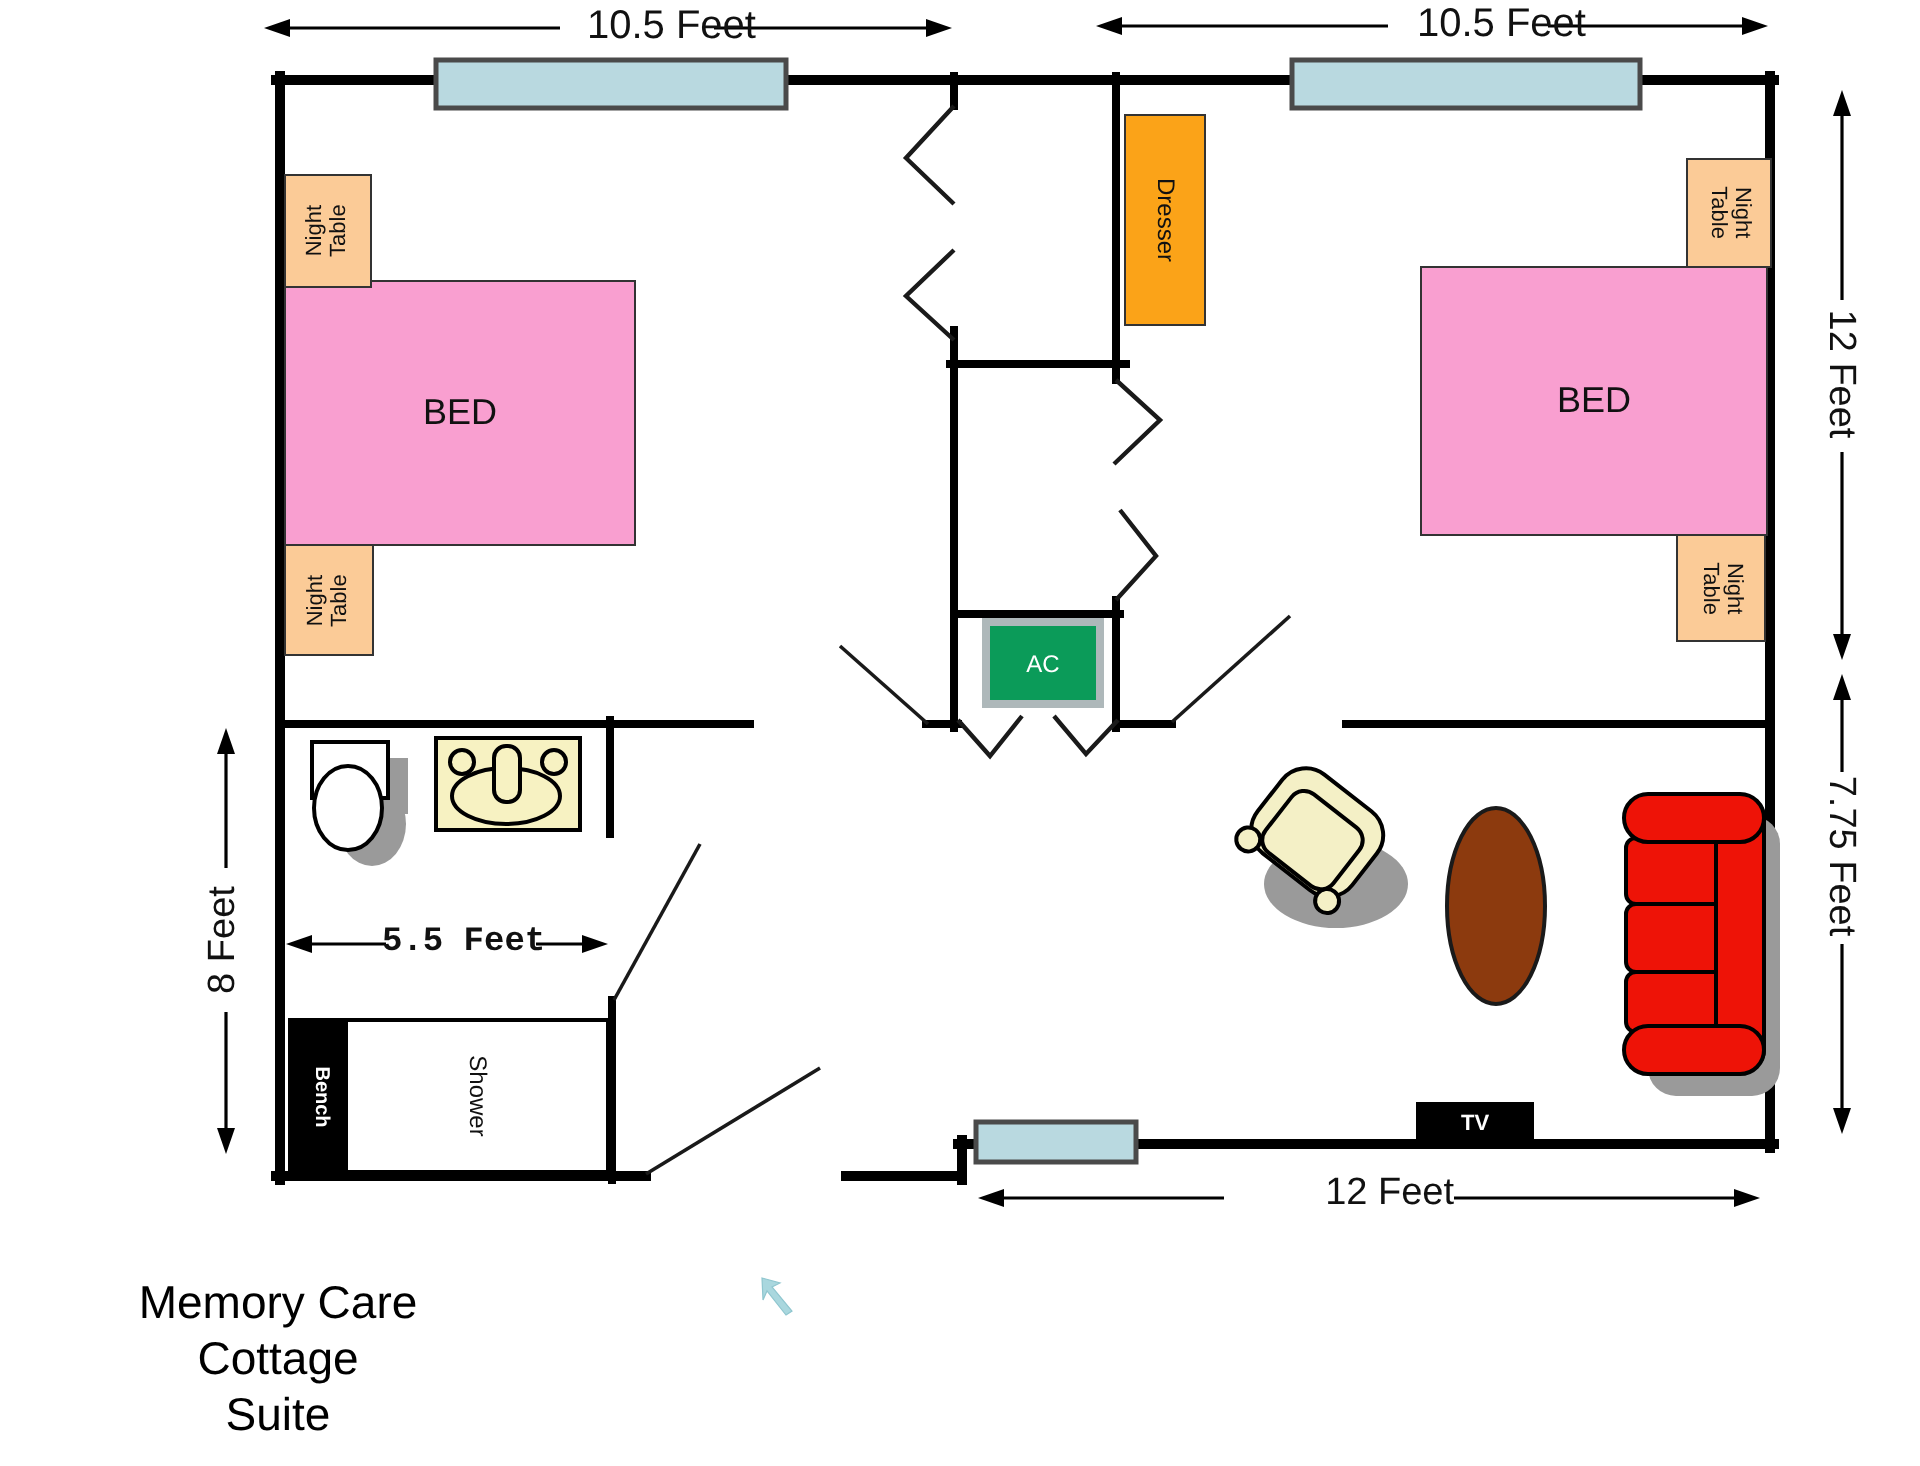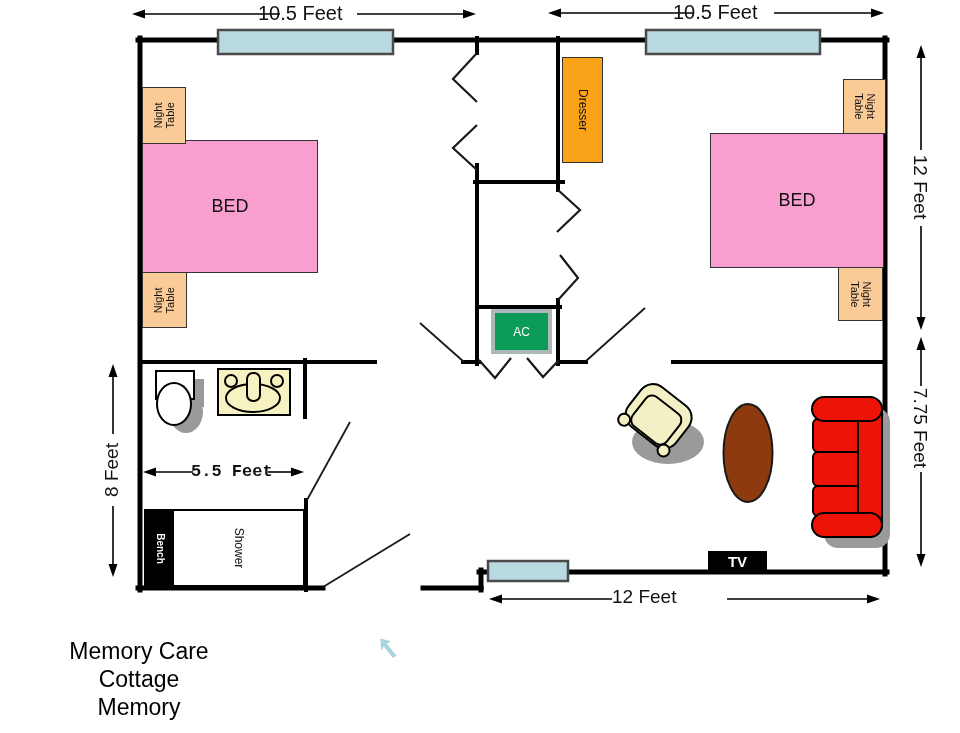--- a/index.html
+++ b/index.html
@@ -16,26 +16,26 @@
   .ntable{background:var(--c-night_table,#fbcb97);border:1.5px solid #333;}
   .ntlbl{display:block;width:54px;font-size:11px;line-height:1.12;text-align:center;color:#111;}
   .dresser{background:var(--c-dresser,#fba318);border:1.5px solid #333;}
   .dresserlbl{display:block;width:100px;font-size:12px;text-align:center;white-space:nowrap;color:#111;}
   .ac{background:var(--c-ac_green,#0b9b59);border:4px solid var(--c-ac_frame,#aeb8ba);color:#fff;font-size:12px;}
   .shower{background:#fff;border:2px solid #000;display:flex;}
   .bench{width:28px;height:100%;background:#000;display:flex;align-items:center;justify-content:center;flex:none;}
   .benchlbl{display:block;width:70px;font-size:10px;font-weight:bold;color:#fff;text-align:center;white-space:nowrap;}
   .showerarea{flex:1;display:flex;align-items:center;justify-content:center;}
   .showerlbl{display:block;width:90px;font-size:12px;text-align:center;white-space:nowrap;color:#111;}
-  .tv{background:#000;color:#fff;font-size:15px;font-weight:bold;}
+  .tv{background:#000;color:#fff;font-size:11px;font-weight:bold;}
   
   .rot90{transform:rotate(90deg);}
   .rot-90{transform:rotate(-90deg);}
   
-  .dim{font-size:20px;text-align:left;height:24px;line-height:24px;white-space:nowrap;}
+  .dim{font-size:20px;text-align:right;height:24px;line-height:24px;white-space:nowrap;}
   .dimv{font-size:19px;text-align:center;height:22px;line-height:22px;white-space:nowrap;}
   .dimbold{font-size:17px;font-weight:bold;}
   .dimsmall{font-size:19px;}
   
   .title{text-align:center;font-size:23px;line-height:28px;color:#000;}
 </style>
 </head>
 <body>
 
 <div id="canvas">
@@ -217,16 +217,16 @@
   <div class="abs dim" style="left:673px;top:0px;width:120px;">10.5 Feet</div>
   <div class="abs dimv rot90" style="left:860px;top:176px;width:120px;">12 Feet</div>
   <div class="abs dimv rot90" style="left:860px;top:417px;width:120px;">7.75 Feet</div>
   <div class="abs dimv rot-90" style="left:52px;top:459px;width:120px;">8 Feet</div>
   <div class="abs dim dimbold" style="left:191px;top:460px;width:80px;font-family:Liberation Mono, monospace;">5.5 Feet</div>
   <div class="abs dim dimsmall" style="left:612px;top:585px;width:115px;">12 Feet</div>
 
   <div class="abs title" style="left:30px;top:637px;width:218px;">
     <div>Memory Care</div>
     <div>Cottage</div>
-    <div>Memory</div>
+    <div>Suite</div>
   </div>
 
 </div>
 
 </body></html>

